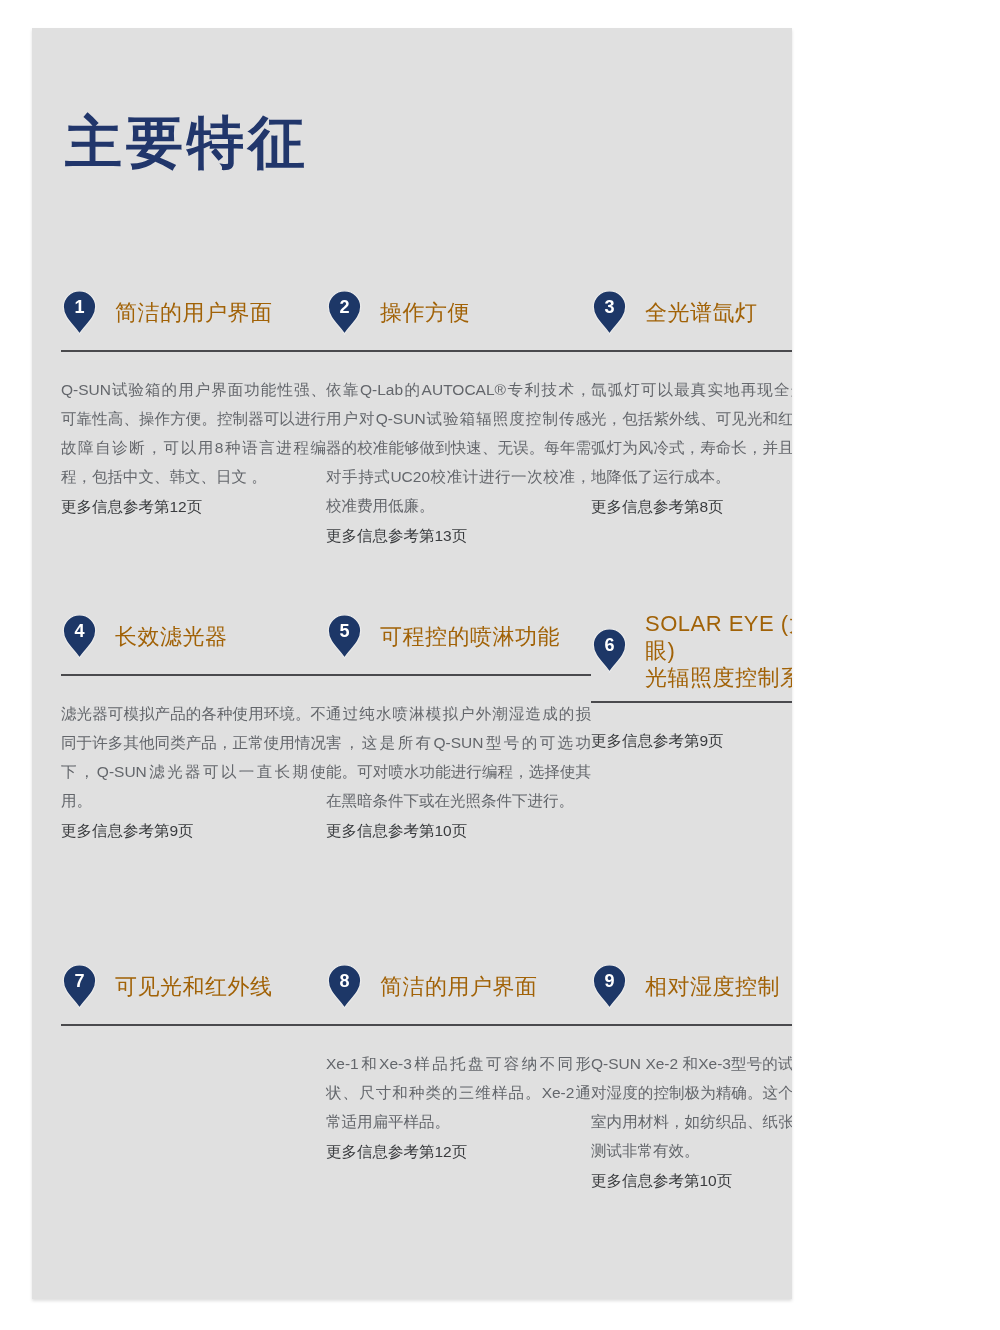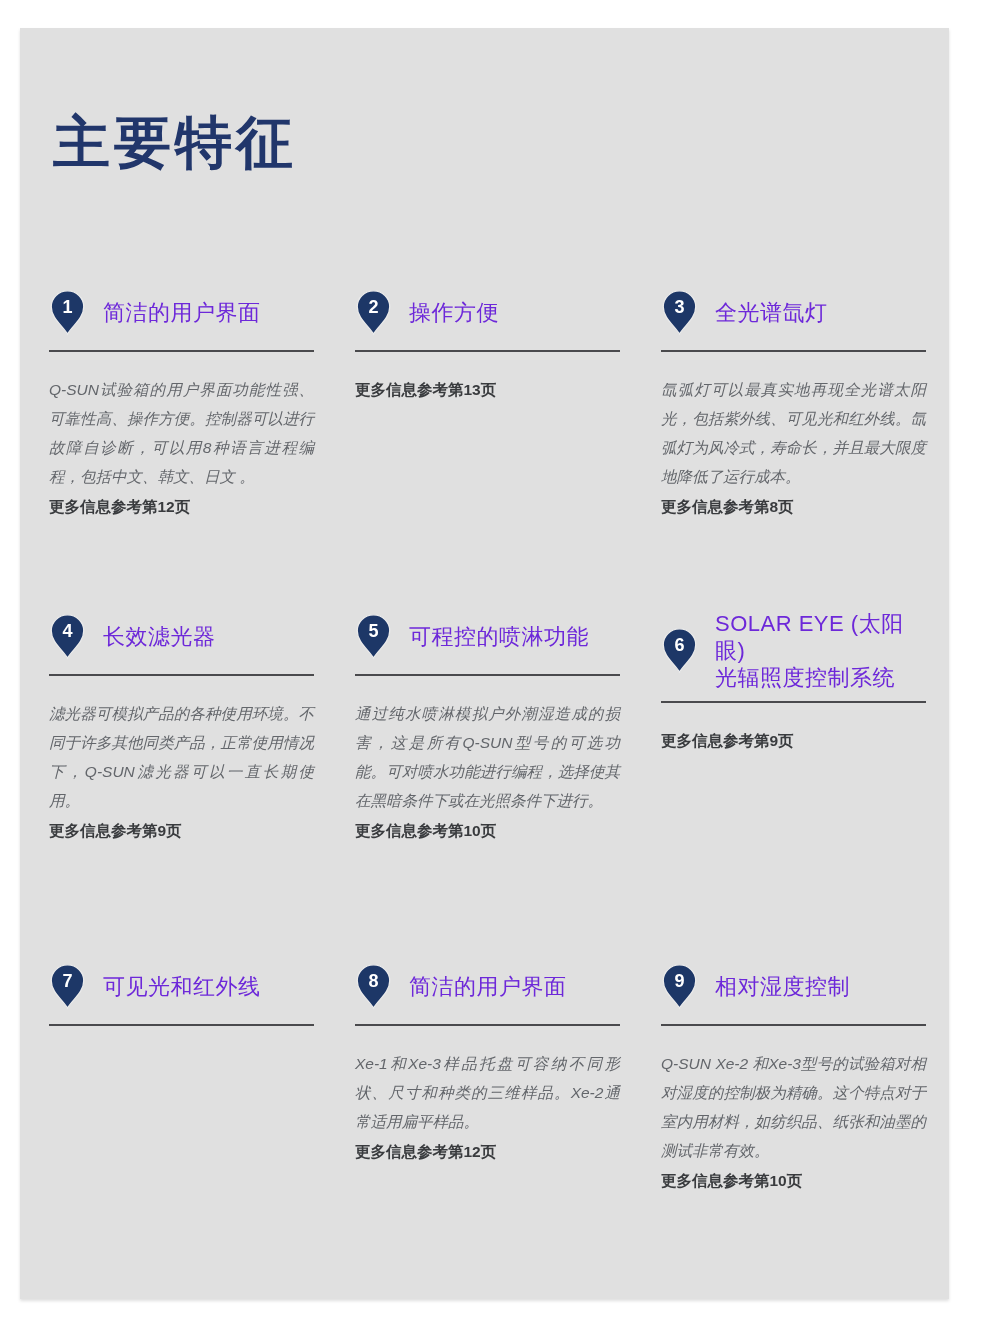--- a/index.html
+++ b/index.html
@@ -3,22 +3,22 @@
 <meta charset="utf-8">
 <style>
   html, body {
     margin: 0; padding: 0;
     width: 1000px; height: 1330px;
     background: #ffffff;
     font-family: "Liberation Sans", sans-serif;
   }
   .page-card {
     position: absolute;
-    left: 20px; top: 28px;
-    width: 929px; height: 1271px;
+    left: 32px; top: 28px;
+    width: 760px; height: 1271px;
     background: #e0e0e0;
     box-shadow: 0 2px 3px rgba(0,0,0,0.13);
     overflow: hidden;
   }
   .main-title {
     margin: 82px 0 0 33px;
     font-size: 57px;
     font-weight: 800;
     letter-spacing: 4px;
     line-height: 1.15;
@@ -37,40 +37,39 @@
     align-items: center;
     gap: 17px;
     min-height: 54px;
   }
   .pin-icon { flex: 0 0 auto; display: block; }
   .pin-icon text { font-family: "Liberation Sans", sans-serif; }
   .feature-title {
     font-size: 22px;
     line-height: 27px;
     letter-spacing: 0.5px;
-    color: #6d28d9;
+    color: #a16207;
     white-space: pre-line;
   }
   .feature-rule {
     height: 0;
     border-top: 2px solid #4a4a4d;
     margin: 10px 0 23px;
   }
   .feature-body {
     font-size: 15.5px;
     line-height: 29px;
     color: #63666b;
     text-align: justify;
     margin: 0;
-    font-style: italic;
   }
   .feature-more {
     font-size: 15.5px;
     line-height: 29px;
-    font-weight: bold;
+    font-weight: normal;
     color: #393b3e;
     margin: 1px 0 0 0;
   }
 </style>
 </head>
 <body>
 
 <div class="page-card">
 
   <h1 class="main-title">主要特征</h1>
@@ -92,20 +91,21 @@
 
     <div class="feature">
       <div class="feature-header">
         <svg class="pin-icon" width="37" height="47" viewBox="0 0 40 52">
           <path d="M20 50 C14.5 40.5 2 32.5 2 19.5 C2 9.8 10.1 2 20 2 C29.9 2 38 9.8 38 19.5 C38 32.5 25.5 40.5 20 50 Z" fill="#1d3767" stroke="#ebebeb" stroke-width="1.5"></path>
           <text x="20" y="27" text-anchor="middle" font-size="20" font-weight="bold" fill="#ffffff">2</text>
         </svg>
         <div class="feature-title">操作方便</div>
       </div>
       <div class="feature-rule"></div>
+      <p class="feature-body">依靠Q-Lab的AUTOCAL®专利技术，用户对Q-SUN试验箱辐照度控制传感器的校准能够做到快速、无误。每年需对手持式UC20校准计进行一次校准，校准费用低廉。</p>
       <p class="feature-more">更多信息参考第13页</p>
     </div>
 
     <div class="feature">
       <div class="feature-header">
         <svg class="pin-icon" width="37" height="47" viewBox="0 0 40 52">
           <path d="M20 50 C14.5 40.5 2 32.5 2 19.5 C2 9.8 10.1 2 20 2 C29.9 2 38 9.8 38 19.5 C38 32.5 25.5 40.5 20 50 Z" fill="#1d3767" stroke="#ebebeb" stroke-width="1.5"></path>
           <text x="20" y="27" text-anchor="middle" font-size="20" font-weight="bold" fill="#ffffff">3</text>
         </svg>
         <div class="feature-title">全光谱氙灯</div>

